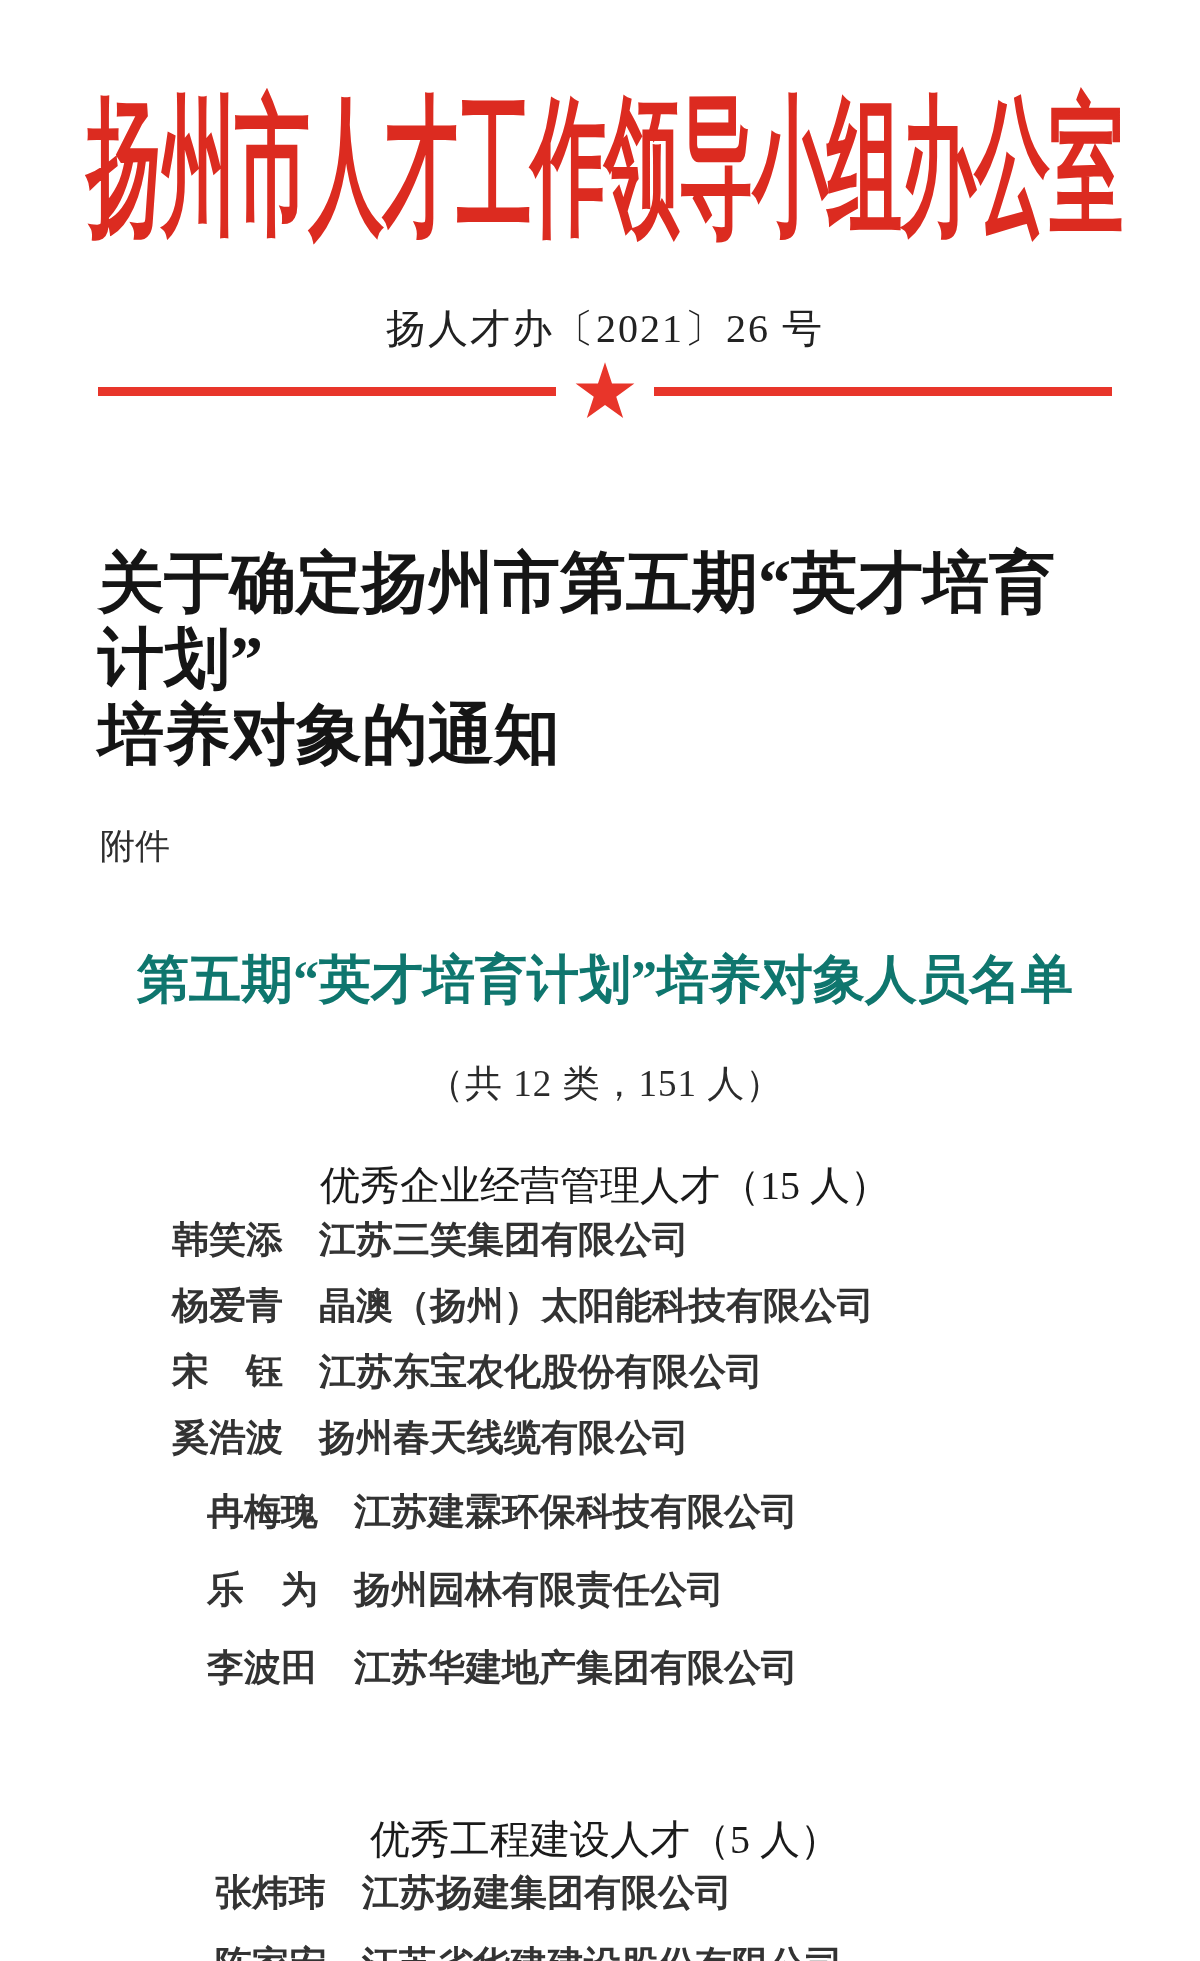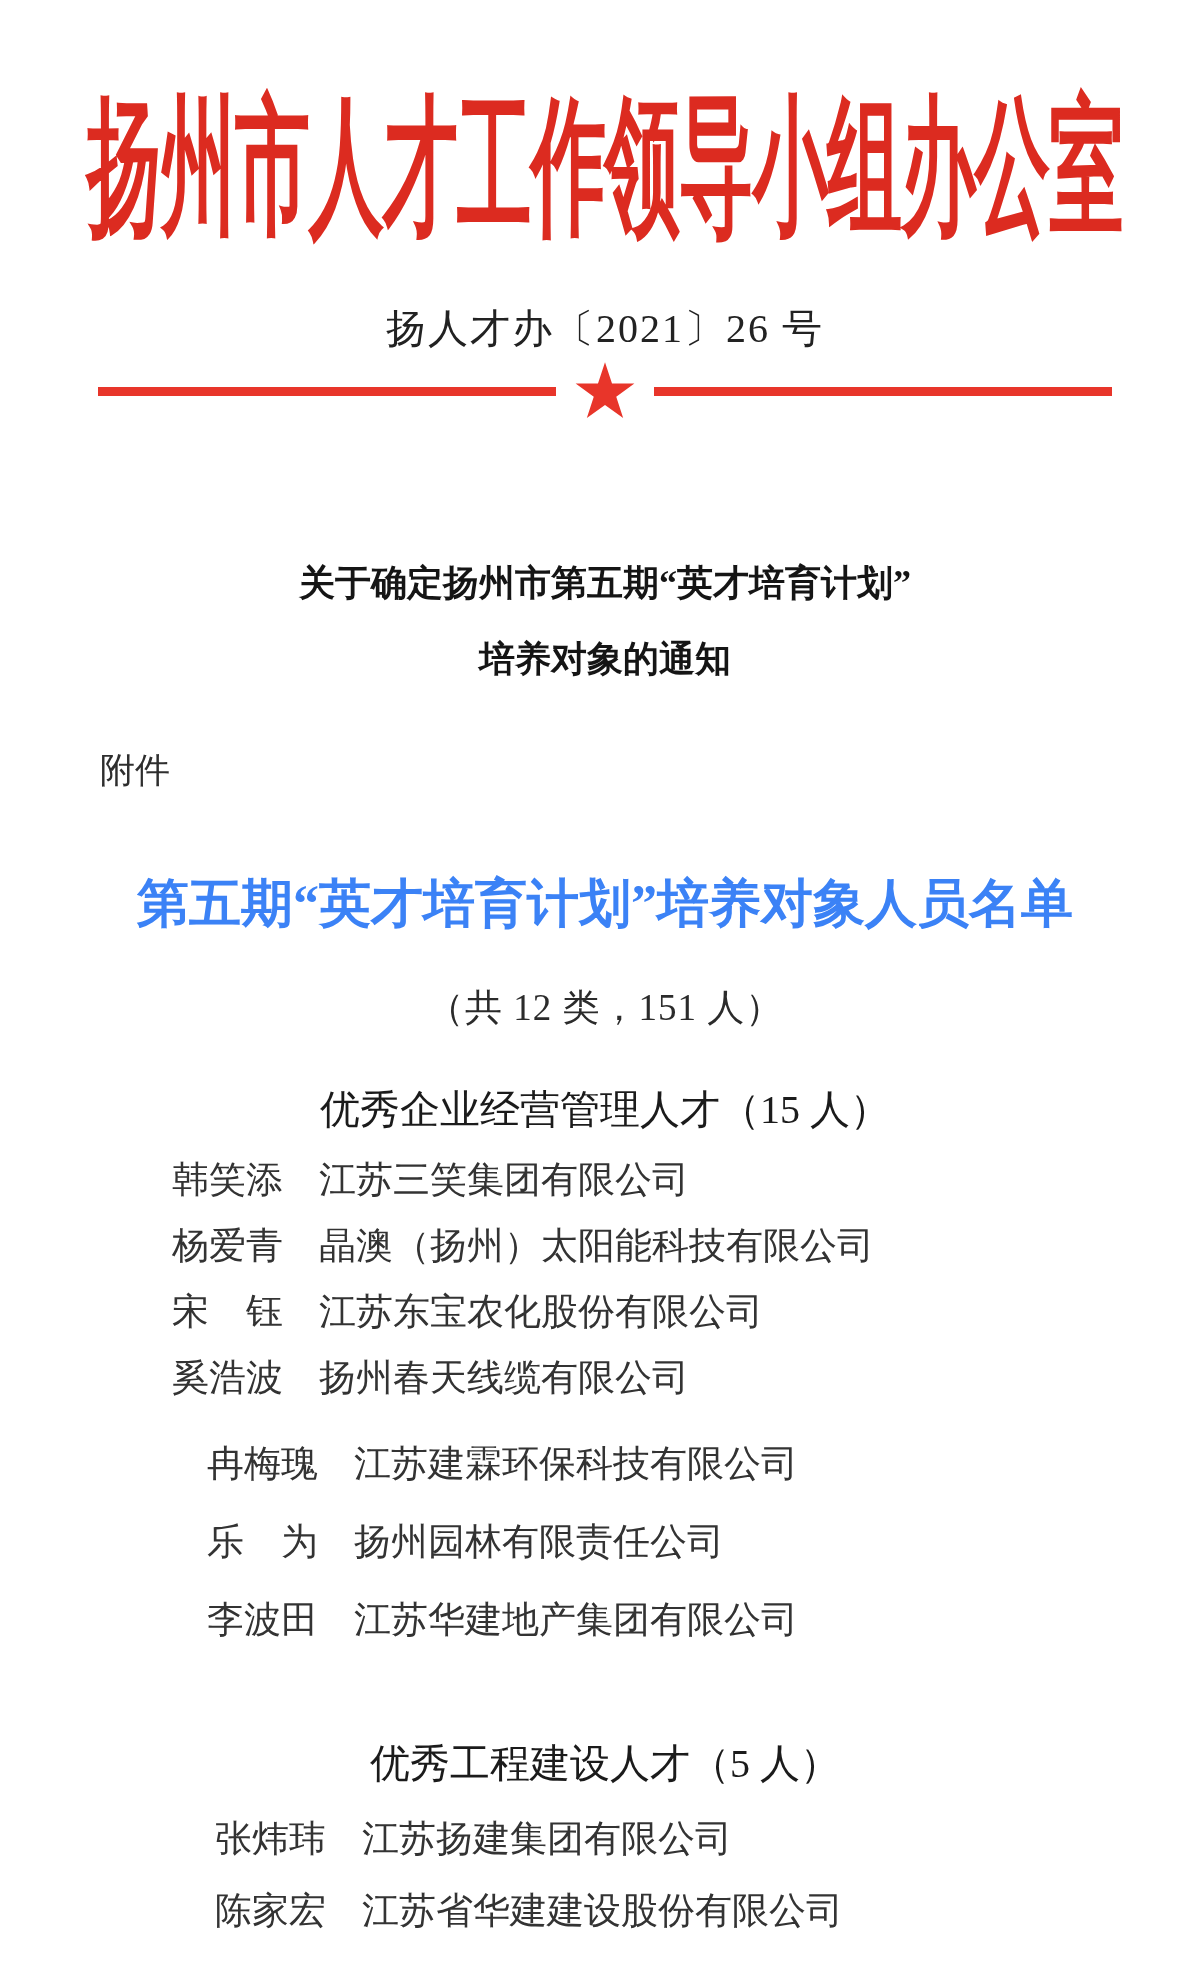--- a/index.html
+++ b/index.html
@@ -58,41 +58,40 @@
   }
   .star {
     width: 66px;
     height: 66px;
     margin: 0 16px;
     flex: none;
     color: var(--rule-red, #e8352a);
   }
   .notice-title {
     margin: 118px 0 0 0;
-    text-align: center;
-    font-size: 36px;
+    font-size: 66px;
     line-height: 76px;
     font-weight: 700;
     color: #151515;
   }
   .notice-title .line { display: block; }
   .attachment {
     margin-top: 52px;
     margin-left: 2px;
     font-size: 35px;
     line-height: 44px;
     color: #2e2e2e;
   }
   .roster-title {
     margin: 80px 0 0 0;
     text-align: center;
     font-size: 52px;
     line-height: 62px;
     font-weight: 700;
-    color: #3b82f6;
+    color: #0f766e;
   }
   .roster-summary {
     margin-top: 50px;
     text-align: center;
     font-size: 37px;
     line-height: 46px;
     color: #2b2b2b;
     letter-spacing: 1px;
   }
   .section-heading {
@@ -106,22 +105,23 @@
   .section-heading.construction { margin-top: 95px; }
   .name-list {
     margin-top: 5px;
     padding-left: 74px;
     font-size: 37px;
     color: #333333;
   }
   .name-list .row {
     height: 66px;
     display: flex;
-    align-items: flex-end;
+    align-items: flex-start;
     white-space: nowrap;
+    font-weight: bold;
   }
   .list-1 .row:nth-child(n+5) { height: 78px; margin-left: 35px; }
   .list-1 .row:nth-child(5)   { margin-top: 8px; }
   .person {
     display: inline-block;
     width: 112px;
     margin-right: 35px;
     flex: none;
   }
   .company { flex: none; }

